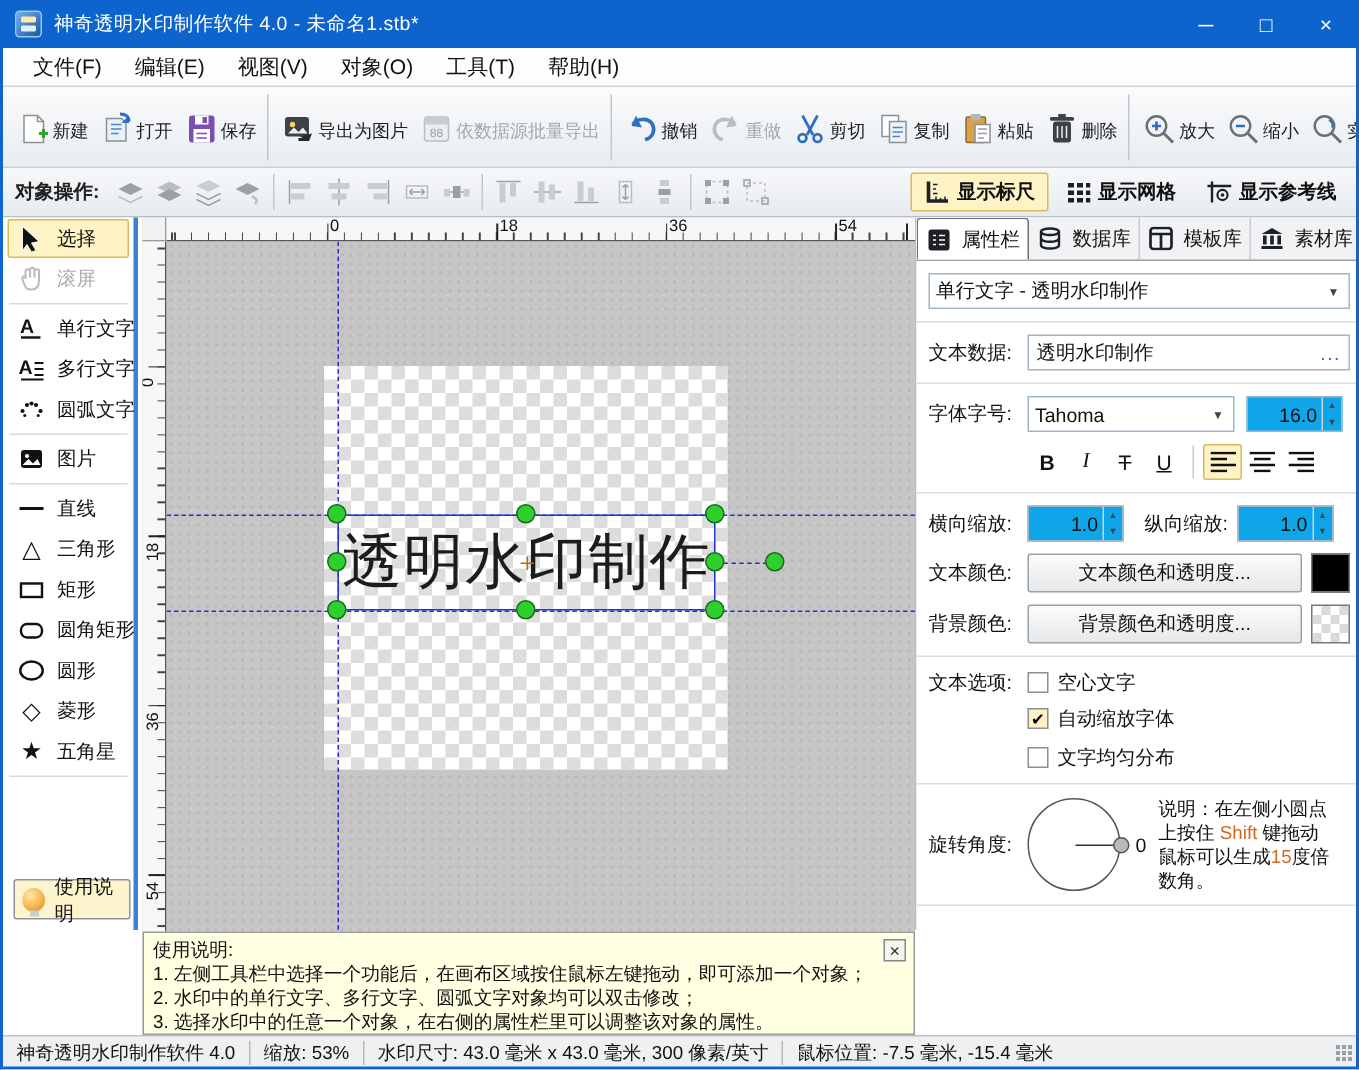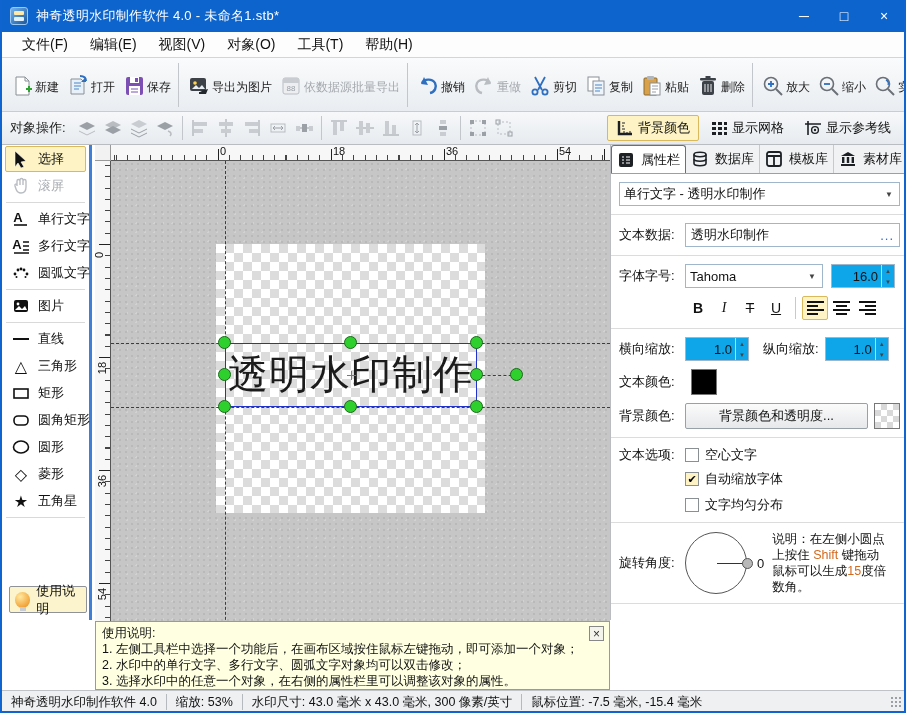--- a/index.html
+++ b/index.html
@@ -18,21 +18,21 @@
   .menuitem{font-size:14px;color:#111;padding:3px 10px;}
   
   #toolbar1{position:absolute;left:0;top:58px;width:100%;height:54px;background:linear-gradient(#fafbfc,#e9edf1);border-bottom:1px solid #c9ccd0;display:flex;align-items:center;padding:2px 2px 1px 4px;}
   .tbtn{height:49px;display:flex;flex-direction:row;align-items:center;justify-content:flex-start;padding:2px 3px 0;border-radius:3px;}
   .tbtn .ticon{width:26px;height:26px;display:flex;align-items:center;justify-content:center;}
   .tbtn .tlabel{font-size:12px;color:#1d1d1d;white-space:nowrap;margin-top:2px;}
   .tbtn.disabled .tlabel{color:#a4a8ad;}
   .tsep{width:1px;height:44px;background:#c3c7cc;margin:0 4px;flex:0 0 auto;}
   svg{display:block;}
   
-  #toolbar2{position:absolute;left:0;top:112px;width:100%;height:33px;background:linear-gradient(#f7f8fa,#e7ebef);border-bottom:1px solid #b9bdc2;display:flex;align-items:center;padding:0 4px 0 8px;}
+  #toolbar2{position:absolute;left:0;top:112px;width:100%;height:33px;background:linear-gradient(#f7f8fa,#e7ebef);border-bottom:1px solid #b9bdc2;display:flex;align-items:center;padding:0 4px 0 8px;font-weight:bold;}
   #objlabel{font-size:13px;color:#222;margin-right:8px;white-space:nowrap;}
   .oicon{width:24px;height:24px;margin:0 1px;display:flex;align-items:center;justify-content:center;}
   .osep{width:1px;height:24px;background:#c3c7cc;margin:0 4px;}
   #toggles{margin-left:auto;display:flex;align-items:center;gap:2px;}
   .toggle{display:flex;align-items:center;gap:5px;font-size:13px;color:#111;padding:3px 8px;border:1px solid transparent;border-radius:2px;white-space:nowrap;}
   .toggle.active{background:#fdf3c4;border-color:#d9b95c;}
   
   #main{position:absolute;left:0;top:145px;width:100%;height:475px;}
   #sidebar{position:absolute;left:0;top:0;width:90px;height:100%;background:#fff;border-right:3px solid #3f7fd6;}
   .stool{display:flex;align-items:center;height:26px;margin:1px 3px;padding-left:5px;gap:7px;border:1px solid transparent;border-radius:2px;}
@@ -428,21 +428,21 @@
         </svg>
       </span>
     <div id="toggles">
       <div class="toggle active">
         <span class="tabicon">
             <svg width="18" height="18">
               <path d="M3 2v13h13" fill="none" stroke="#1d2126" stroke-width="2.4"></path>
               <path d="M6 4h3M6 7h2M6 10h3M8 15v-3M11 15v-2M14 15v-3" stroke="#1d2126"></path>
             </svg>
           </span>
-        <span>背景颜色</span>
+        <span>显示标尺</span>
       </div>
       <div class="toggle">
         <span class="tabicon">
             <svg width="18" height="18">
               <g fill="#1d2126">
                 <rect x="2" y="3" width="4" height="3"></rect>
                 <rect x="8" y="3" width="4" height="3"></rect>
                 <rect x="14" y="3" width="3" height="3"></rect>
                 <rect x="2" y="8" width="4" height="3"></rect>
                 <rect x="8" y="8" width="4" height="3"></rect>
@@ -742,20 +742,21 @@
           <div class="spin" style="width:64px">
             <span class="val">1.0</span>
             <span class="arrows">
                 <span>▲</span>
                 <span>▼</span>
               </span>
           </div>
         </div>
         <div class="prow">
           <span class="plabel">文本颜色:</span>
+          <div class="cbtn">文本颜色和透明度...</div>
           <div class="swatch black"></div>
         </div>
         <div class="prow">
           <span class="plabel">背景颜色:</span>
           <div class="cbtn">背景颜色和透明度...</div>
           <div class="swatch trans"></div>
         </div>
         <div class="psep"></div>
         <div class="prow" style="margin-bottom:6px">
           <span class="plabel">文本选项:</span>

